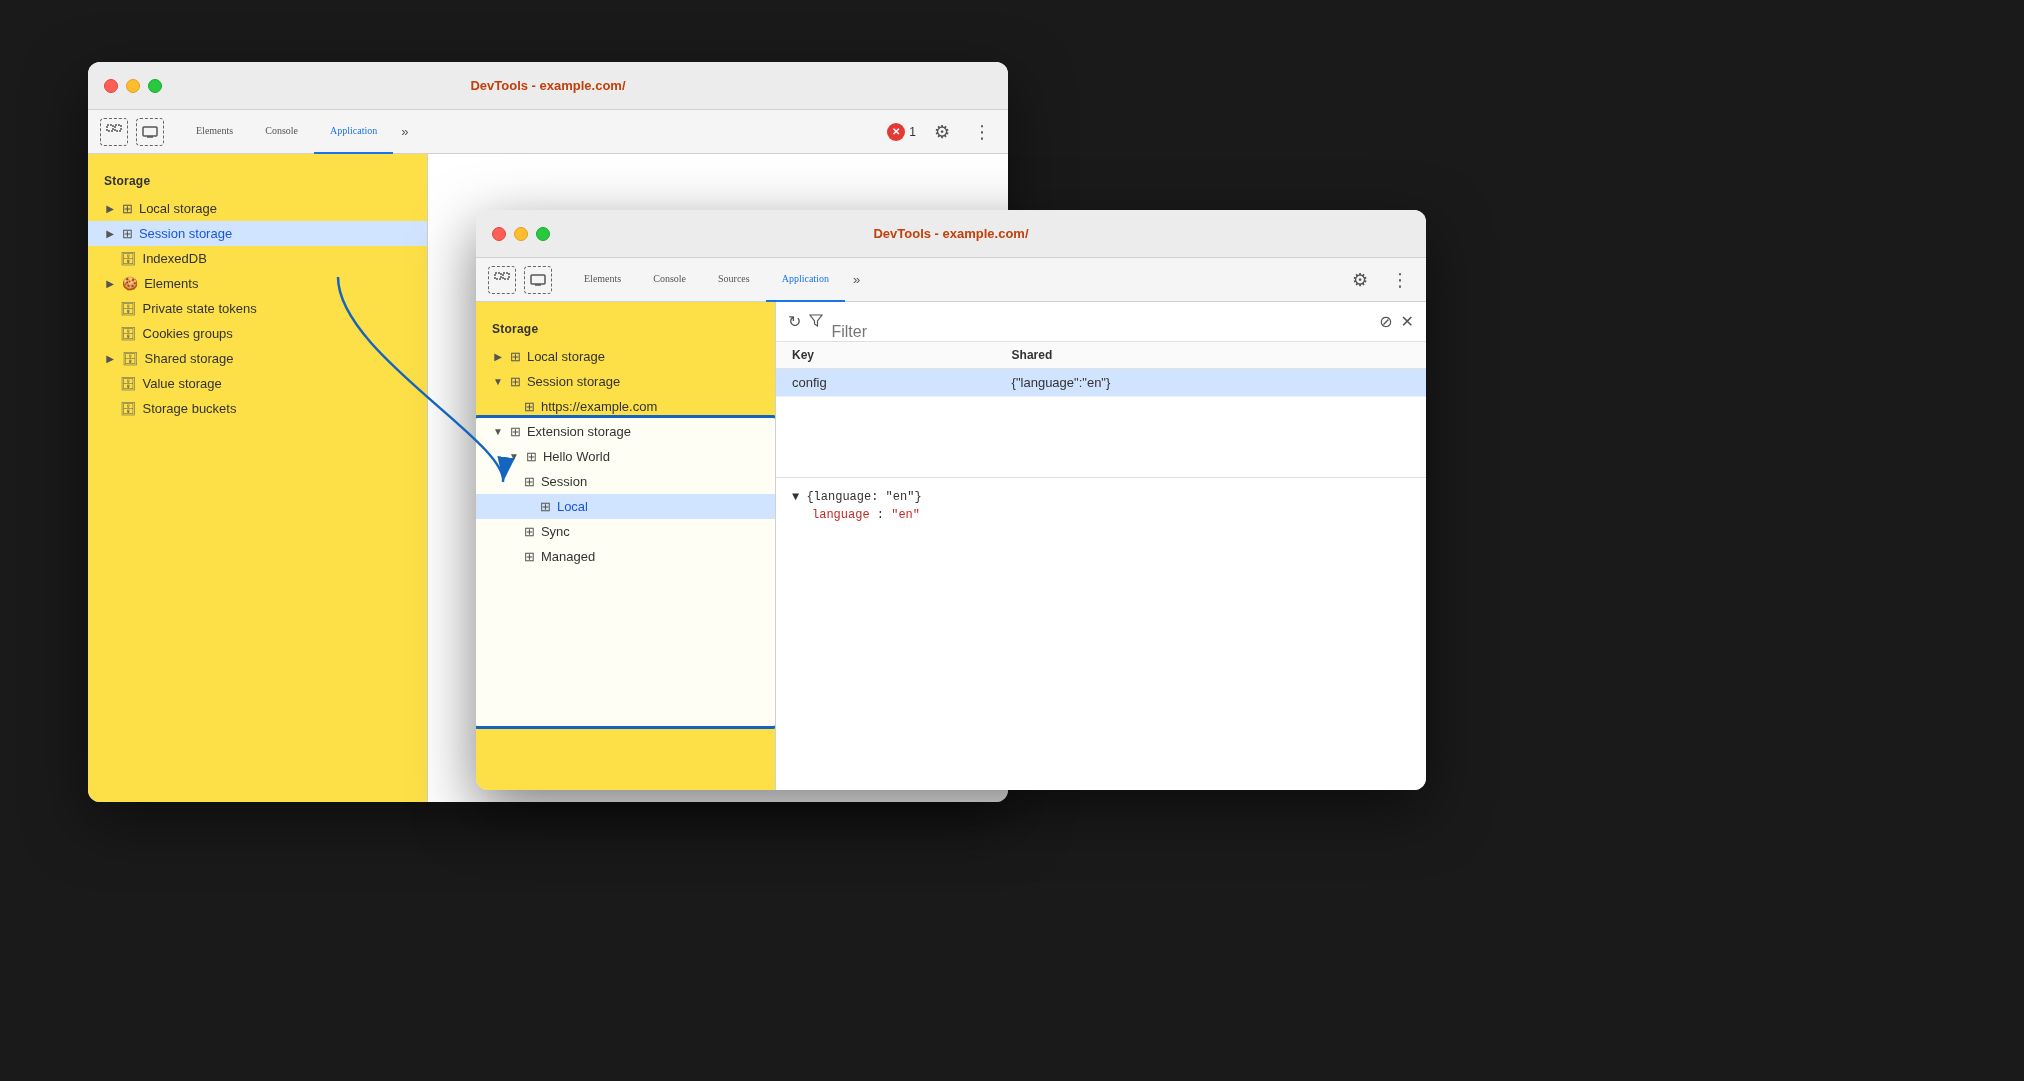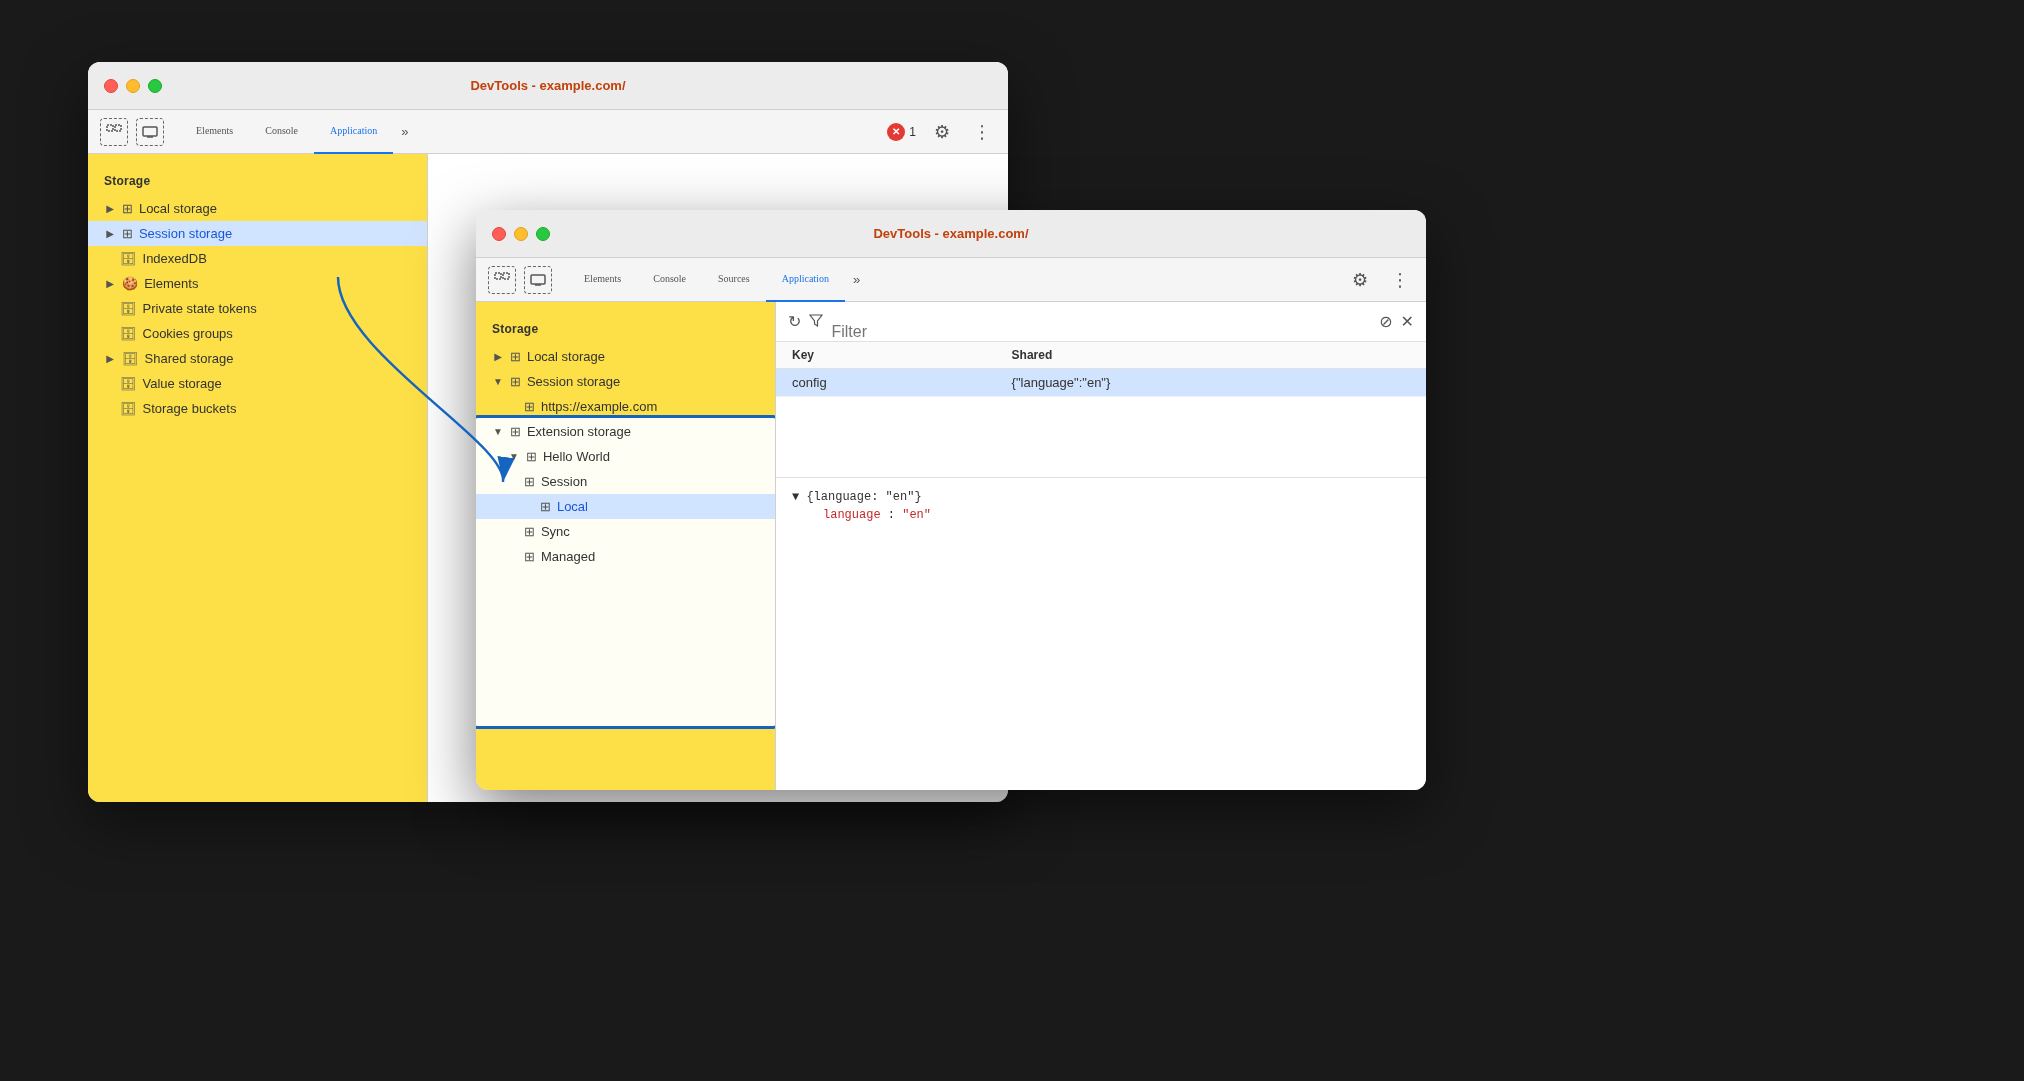--- a/index.html
+++ b/index.html
@@ -284,21 +284,21 @@
       border-top: 1px solid #e0e0e0;
       padding: 12px 16px;
       font-size: 13px;
       color: #333;
       background: white;
     }
     .preview-obj {
       font-family: 'Courier New', monospace;
       font-size: 12px;
     }
-    .preview-key { color: #c62828; margin-left: 11px; }
+    .preview-key { color: #c62828; }
     .preview-val { color: #c62828; }
     .preview-text { color: #333; }
 
     
     .sources-tab { }
   </style>
 </head>
 <body>
 
 <div class="devtools-window window-back">

